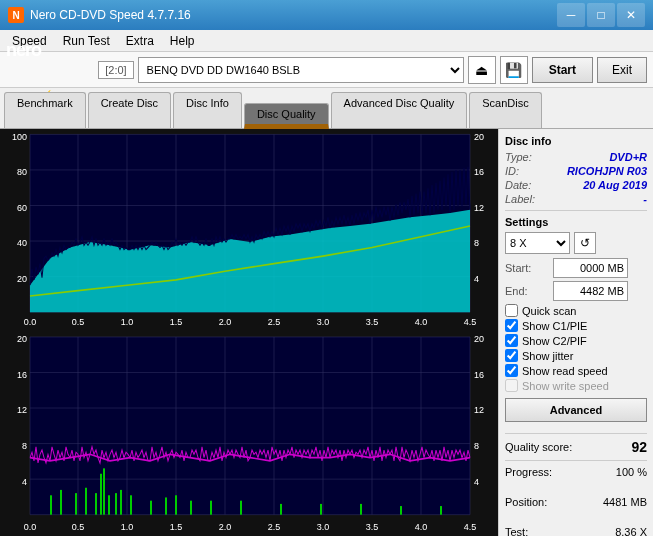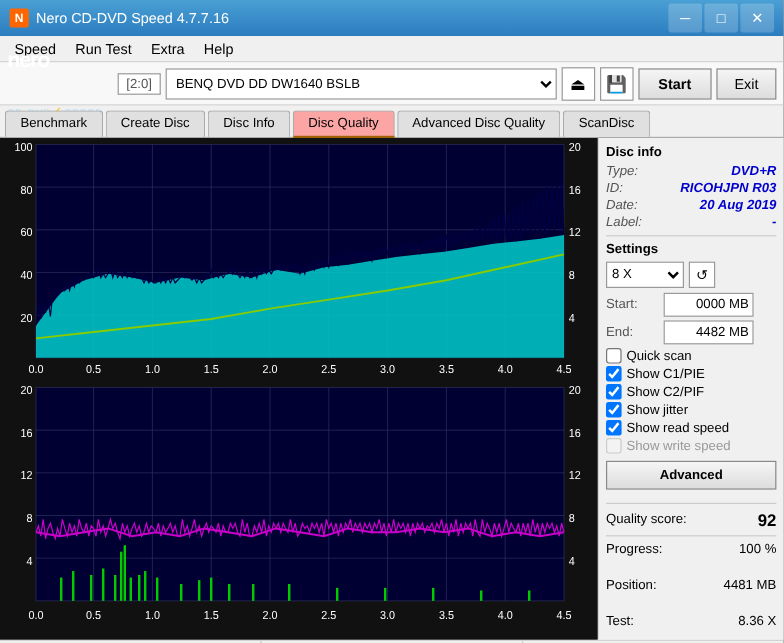--- a/index.html
+++ b/index.html
@@ -88,24 +88,25 @@
     .tab {
       padding: 4px 12px;
       border: 1px solid #aaa;
       border-bottom: none;
       background: #e0e0e0;
       cursor: pointer;
       font-size: 11px;
       border-radius: 3px 3px 0 0;
     }
     .tab.active {
-      background: #fca5a5;
-      border-bottom: 2px solid #a16207;
+      background: #737373;
+      border-bottom: 5px solid #a16207;
       margin-bottom: -1px;
       font-weight: normal;
+      margin-top: 11px;
     }
 
     
     .main-content {
       display: flex;
       background: white;
       height: calc(536px - 30px - 22px - 36px - 30px);
     }
 
     

